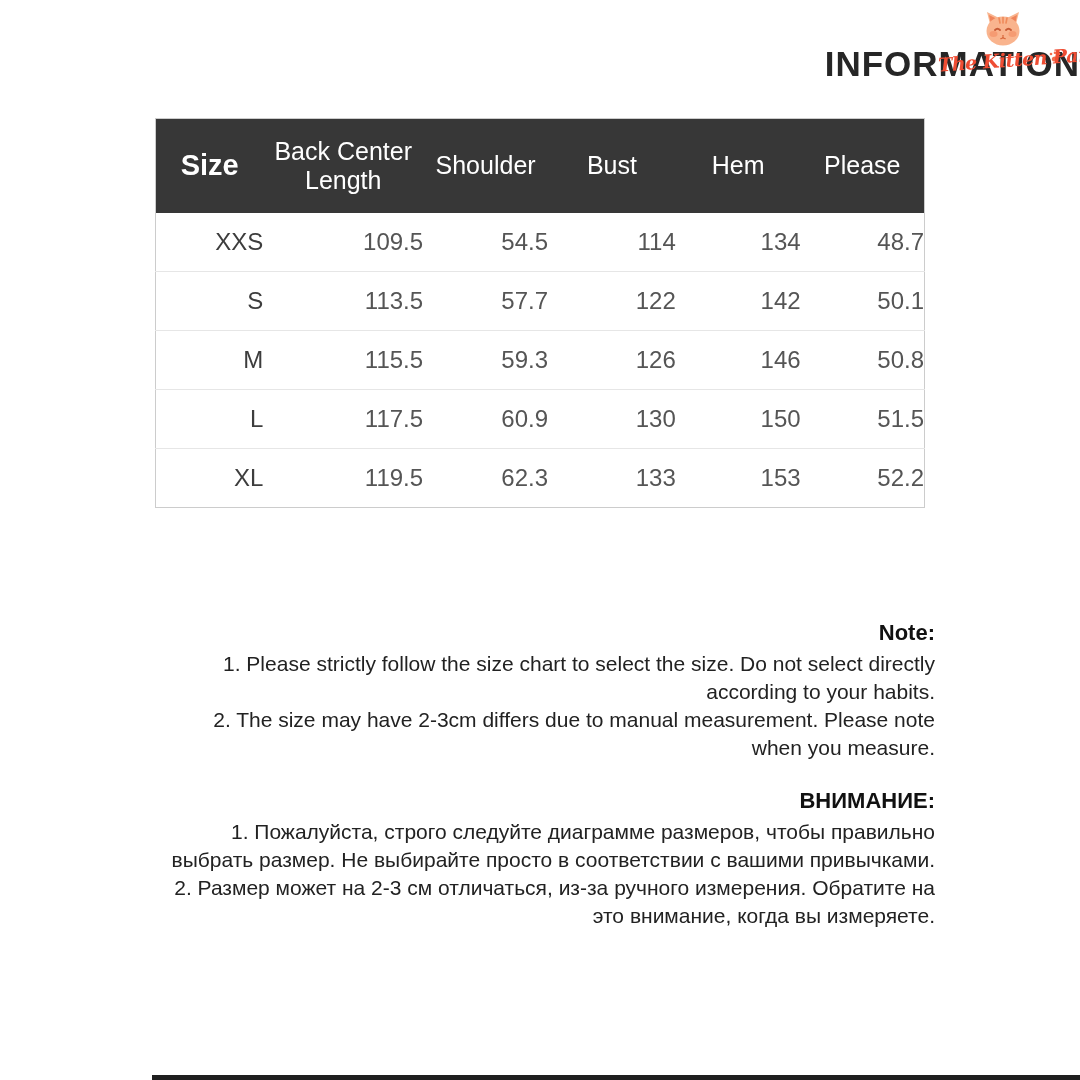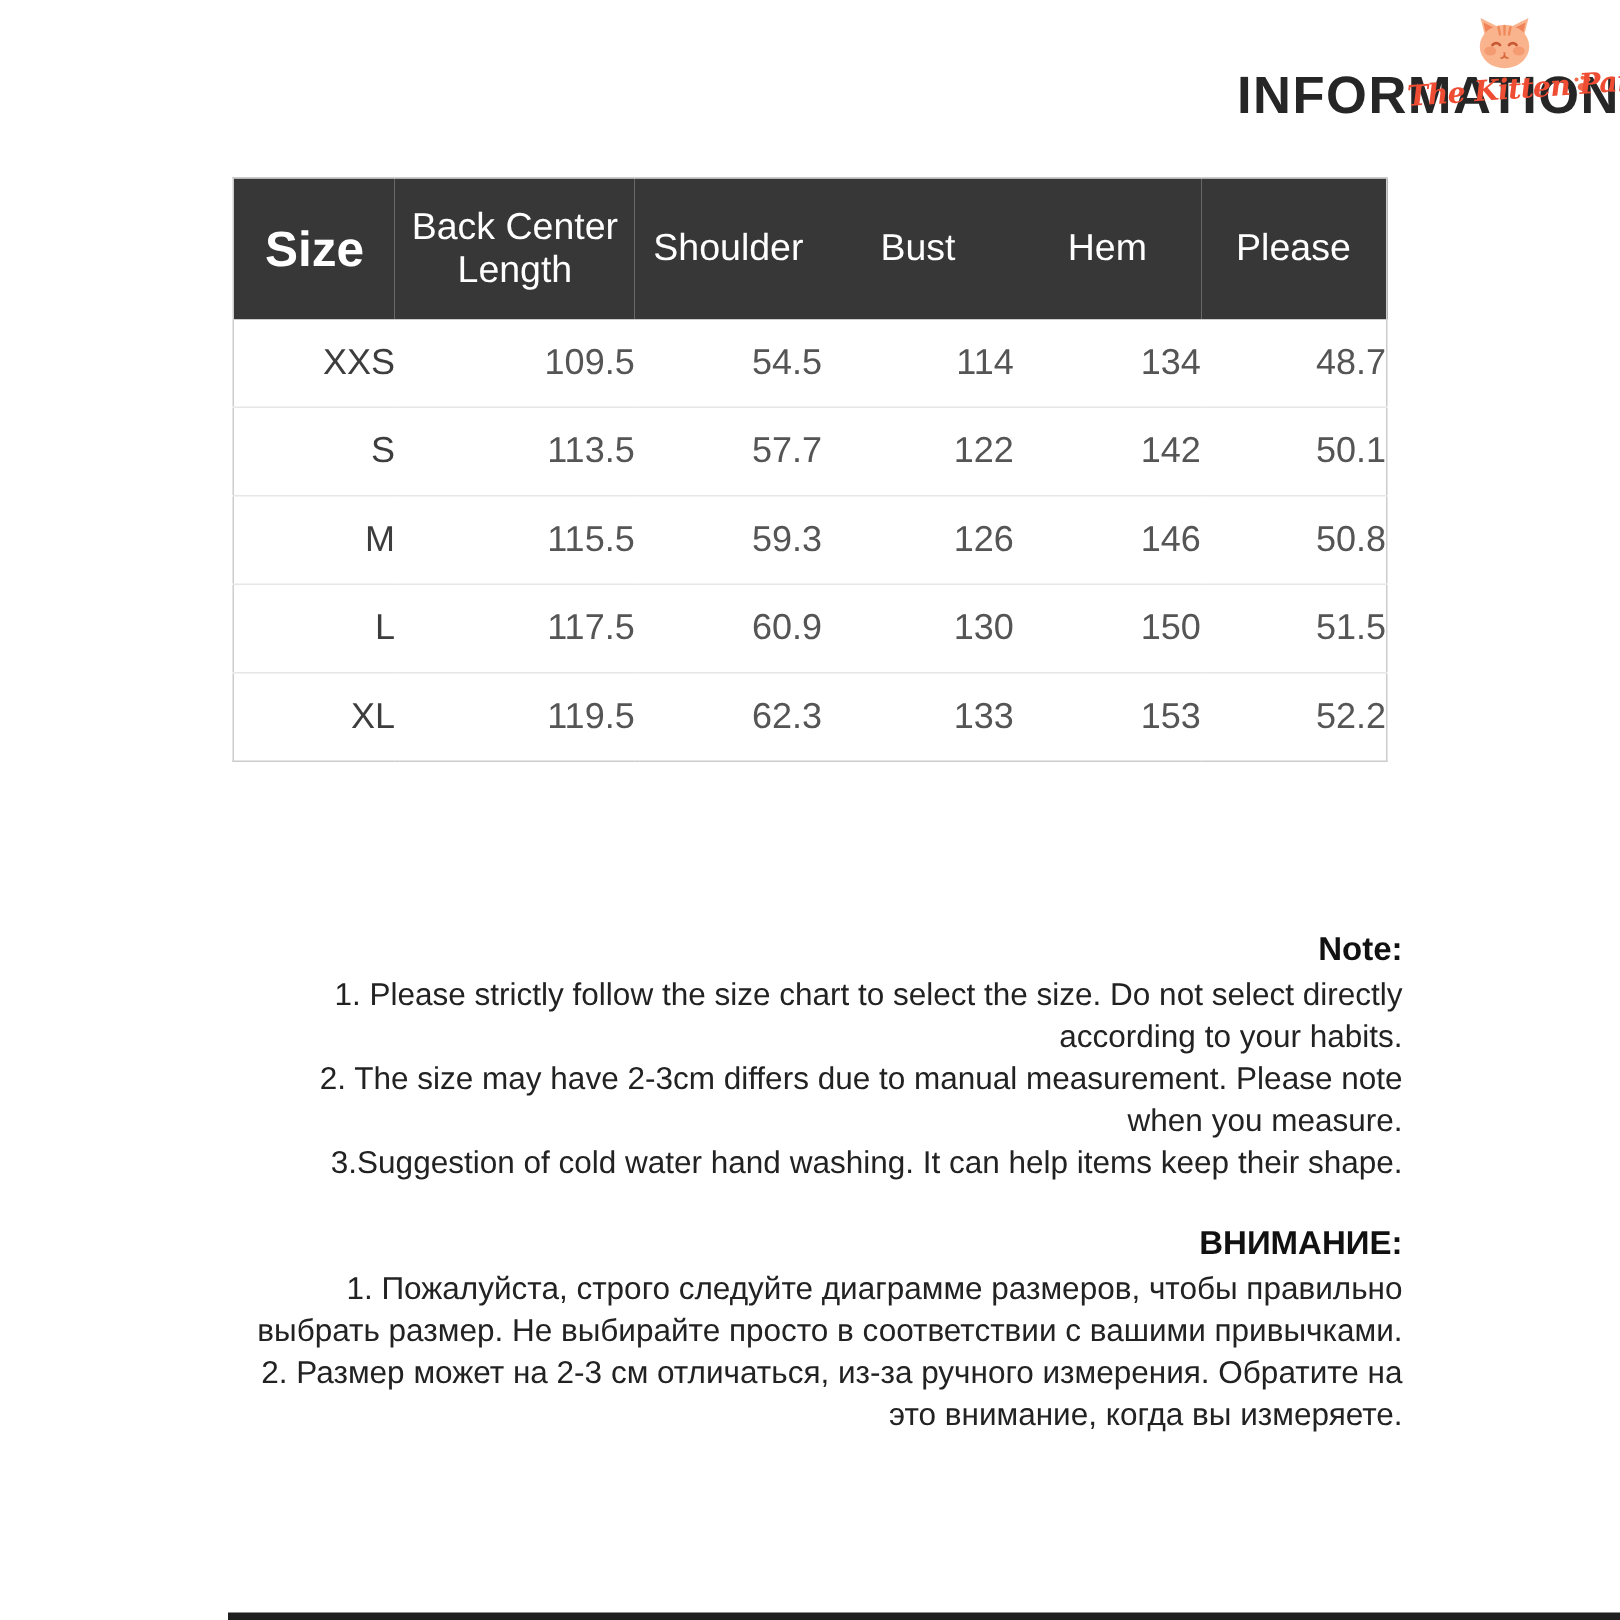--- a/index.html
+++ b/index.html
@@ -53,21 +53,21 @@
     font-weight:400;
     font-size:25px;
     height:94px;
     text-align:center;
     vertical-align:middle;
     line-height:1.15;
     padding:0 6px;
     border:none;
   }
   .size-table thead th.size-col {
-    font-size:33px;
+    font-size:29px;
     font-weight:700;
   }
   .size-table tbody td {
     height:59px;
     text-align:right;
     vertical-align:middle;
     font-size:24px;
     color:#555555;
     border-bottom:1px solid #e6e6e6;
     background:#ffffff;
@@ -205,21 +205,20 @@
         <td>52.2</td>
       </tr>
     </tbody>
   </table>
 
   <div class="notes">
     <div class="block">
       <h2>Note:</h2>
       <p>1. Please strictly follow the size chart  to select the size. Do not select directly according to your habits.</p>
       <p>2. The size may have 2-3cm differs due to manual measurement. Please note when you measure.</p>
-      <p>3.Suggestion of cold water hand washing. It can help items keep their shape.</p>
     </div>
     <div class="block">
       <h2>ВНИМАНИЕ:</h2>
       <p>1. Пожалуйста, строго следуйте диаграмме размеров, чтобы правильно выбрать размер. Не выбирайте просто в соответствии с вашими привычками.</p>
       <p>2. Размер может на 2-3 см отличаться, из-за ручного измерения. Обратите на это внимание, когда вы измеряете.</p>
     </div>
   </div>
 
   <div class="footer-bar"></div>
 

